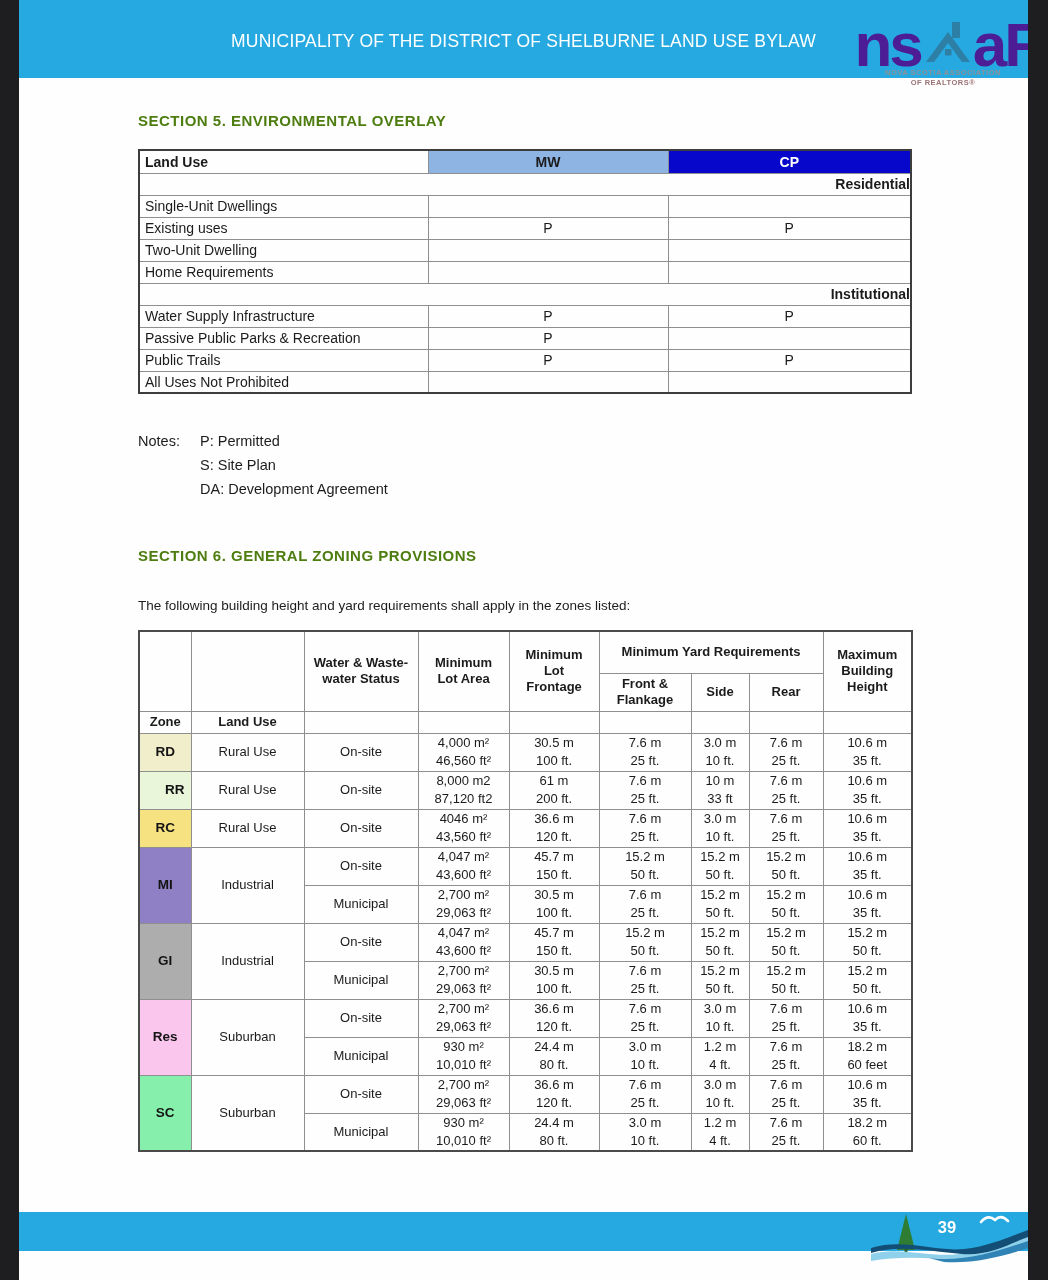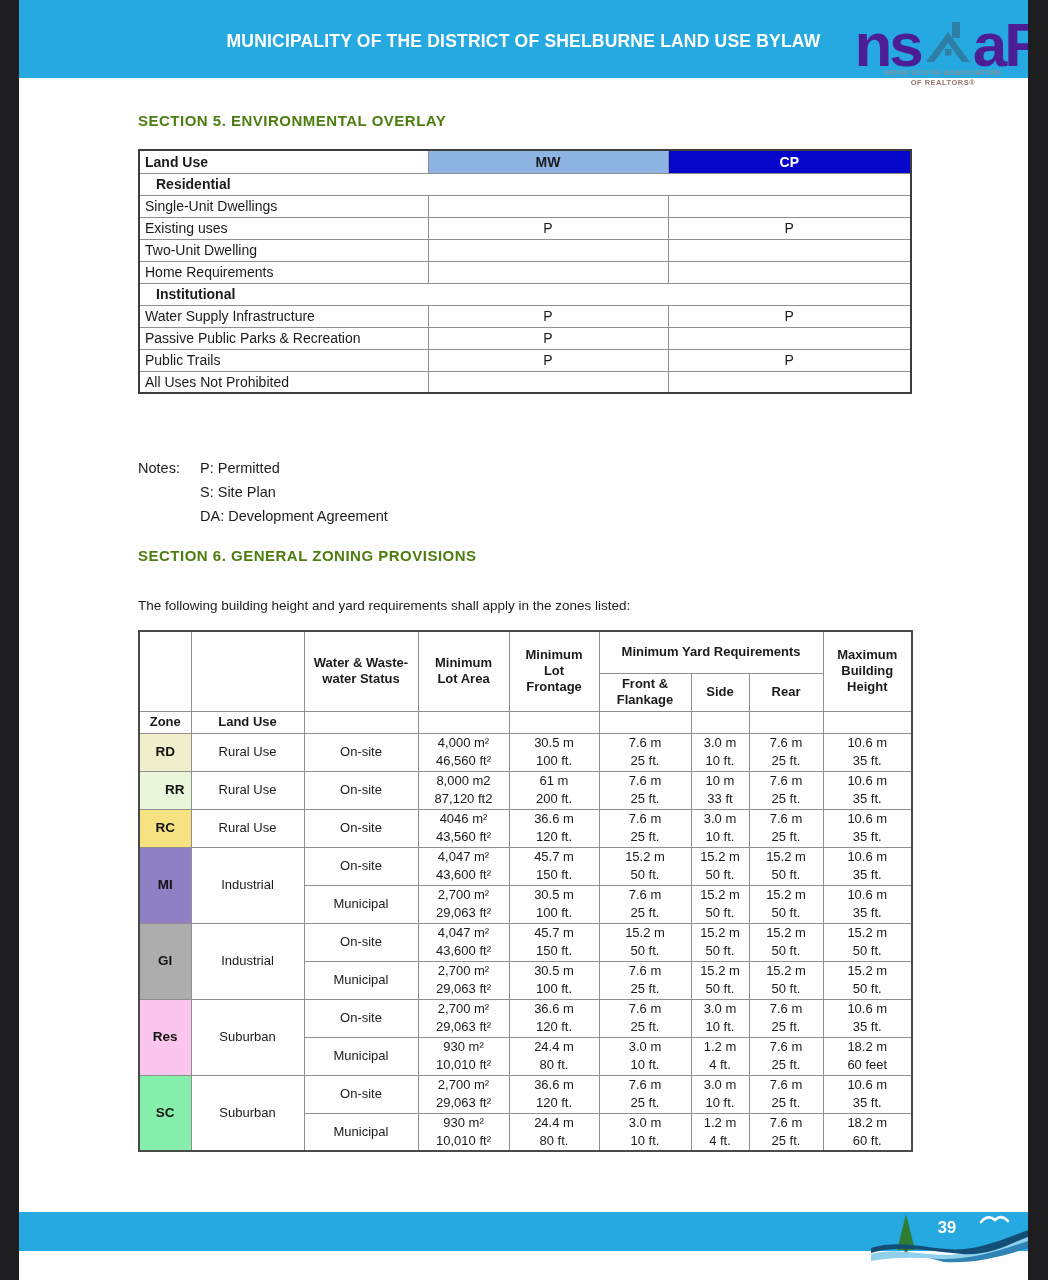--- a/index.html
+++ b/index.html
@@ -4,52 +4,52 @@
 <style>
   * { margin:0; padding:0; box-sizing:border-box; }
   body { font-family:"Liberation Sans", sans-serif; background:#141416; }
 
   .viewport { position:relative; width:1048px; height:1280px; background:#1e1e20; overflow:hidden; }
   .page { position:absolute; left:19px; top:0; width:1009px; height:1280px; background:#fefefe; overflow:hidden; }
 
   
   .banner { position:absolute; left:0; top:0; width:100%; height:78px; background:#26a9e0; }
   .banner-title { position:absolute; left:0; top:0; width:100%; height:96px; line-height:82px;
-                  text-align:center; color:#ffffff; font-size:17.5px; font-weight:bold; letter-spacing:.2px; }
+                  text-align:center; color:#ffffff; font-size:17.5px; font-weight:normal; letter-spacing:.2px; }
   .nsar-logo { position:absolute; right:-18px; top:16px; display:flex; align-items:flex-end;
                color:#4c1d95; font-weight:bold; font-size:62px; line-height:.85; letter-spacing:-3px; }
   .nsar-logo svg { margin:0 2px 2px 4px; }
   .nsar-caption { position:absolute; right:4px; top:68px; width:162px; text-align:center;
                   color:#8d9296; font-size:7.5px; letter-spacing:.5px; line-height:10px; font-weight:bold; }
   .nsar-caption .l2 { color:#9a7273; }
 
   
   .sec-title { position:absolute; left:119px; color:#4d7c0f; font-size:15px; font-weight:bold; letter-spacing:.5px; }
   #s5-title { top:112px; }
   #s6-title { top:547px; }
   .intro { position:absolute; left:119px; top:598px; font-size:13.5px; color:#1c1c1c; }
 
-  .notes { position:absolute; left:119px; top:460px; font-size:14.5px; color:#1c1c1c; display:flex; }
+  .notes { position:absolute; left:119px; top:433px; font-size:14.5px; color:#1c1c1c; display:flex; }
   .notes .nlabel { width:62px; }
   .notes .nitems div { margin-bottom:8px; }
 
   
   table { border-collapse:collapse; table-layout:fixed; color:#1b1b1b; }
   td, th { border:1px solid #8f8f8f; overflow:hidden; }
 
   
   .t5 { position:absolute; left:119px; top:149px; width:772px; border:2px solid #3d3d3d; font-size:14px; }
   .t5 tr { height:22px; }
   .t5 tr.hdr { height:23px; }
   .t5 th { font-weight:bold; }
   .t5 .lbl, .t5 .hland { text-align:left; padding-left:5px; }
   .t5 .hmw { background:#8db4e2; }
   .t5 .hcp { background:#0707cb; color:#ffffff; }
   .t5 .val { text-align:center; }
-  .t5 .secrow { font-weight:bold; text-align:left; padding-left:16px; }
+  .t5 .secrow { font-weight:bold; text-align:right; padding-left:16px; }
 
   
   .t6 { position:absolute; left:119px; top:630px; width:773px; border:2px solid #4a4a4a; font-size:13px; }
   .t6 th { font-weight:bold; text-align:center; line-height:16px; padding:0 6px; }
   .t6 thead tr.r1 { height:42px; }
   .t6 thead tr.r2 { height:38px; }
   .t6 thead tr.r3 { height:22px; }
   .t6 tbody tr { height:38px; }
   .t6 tbody td, .t6 tbody th { text-align:center; line-height:18px; }
   .t6 .zone { font-weight:bold; font-size:13.5px; color:#141414; }

